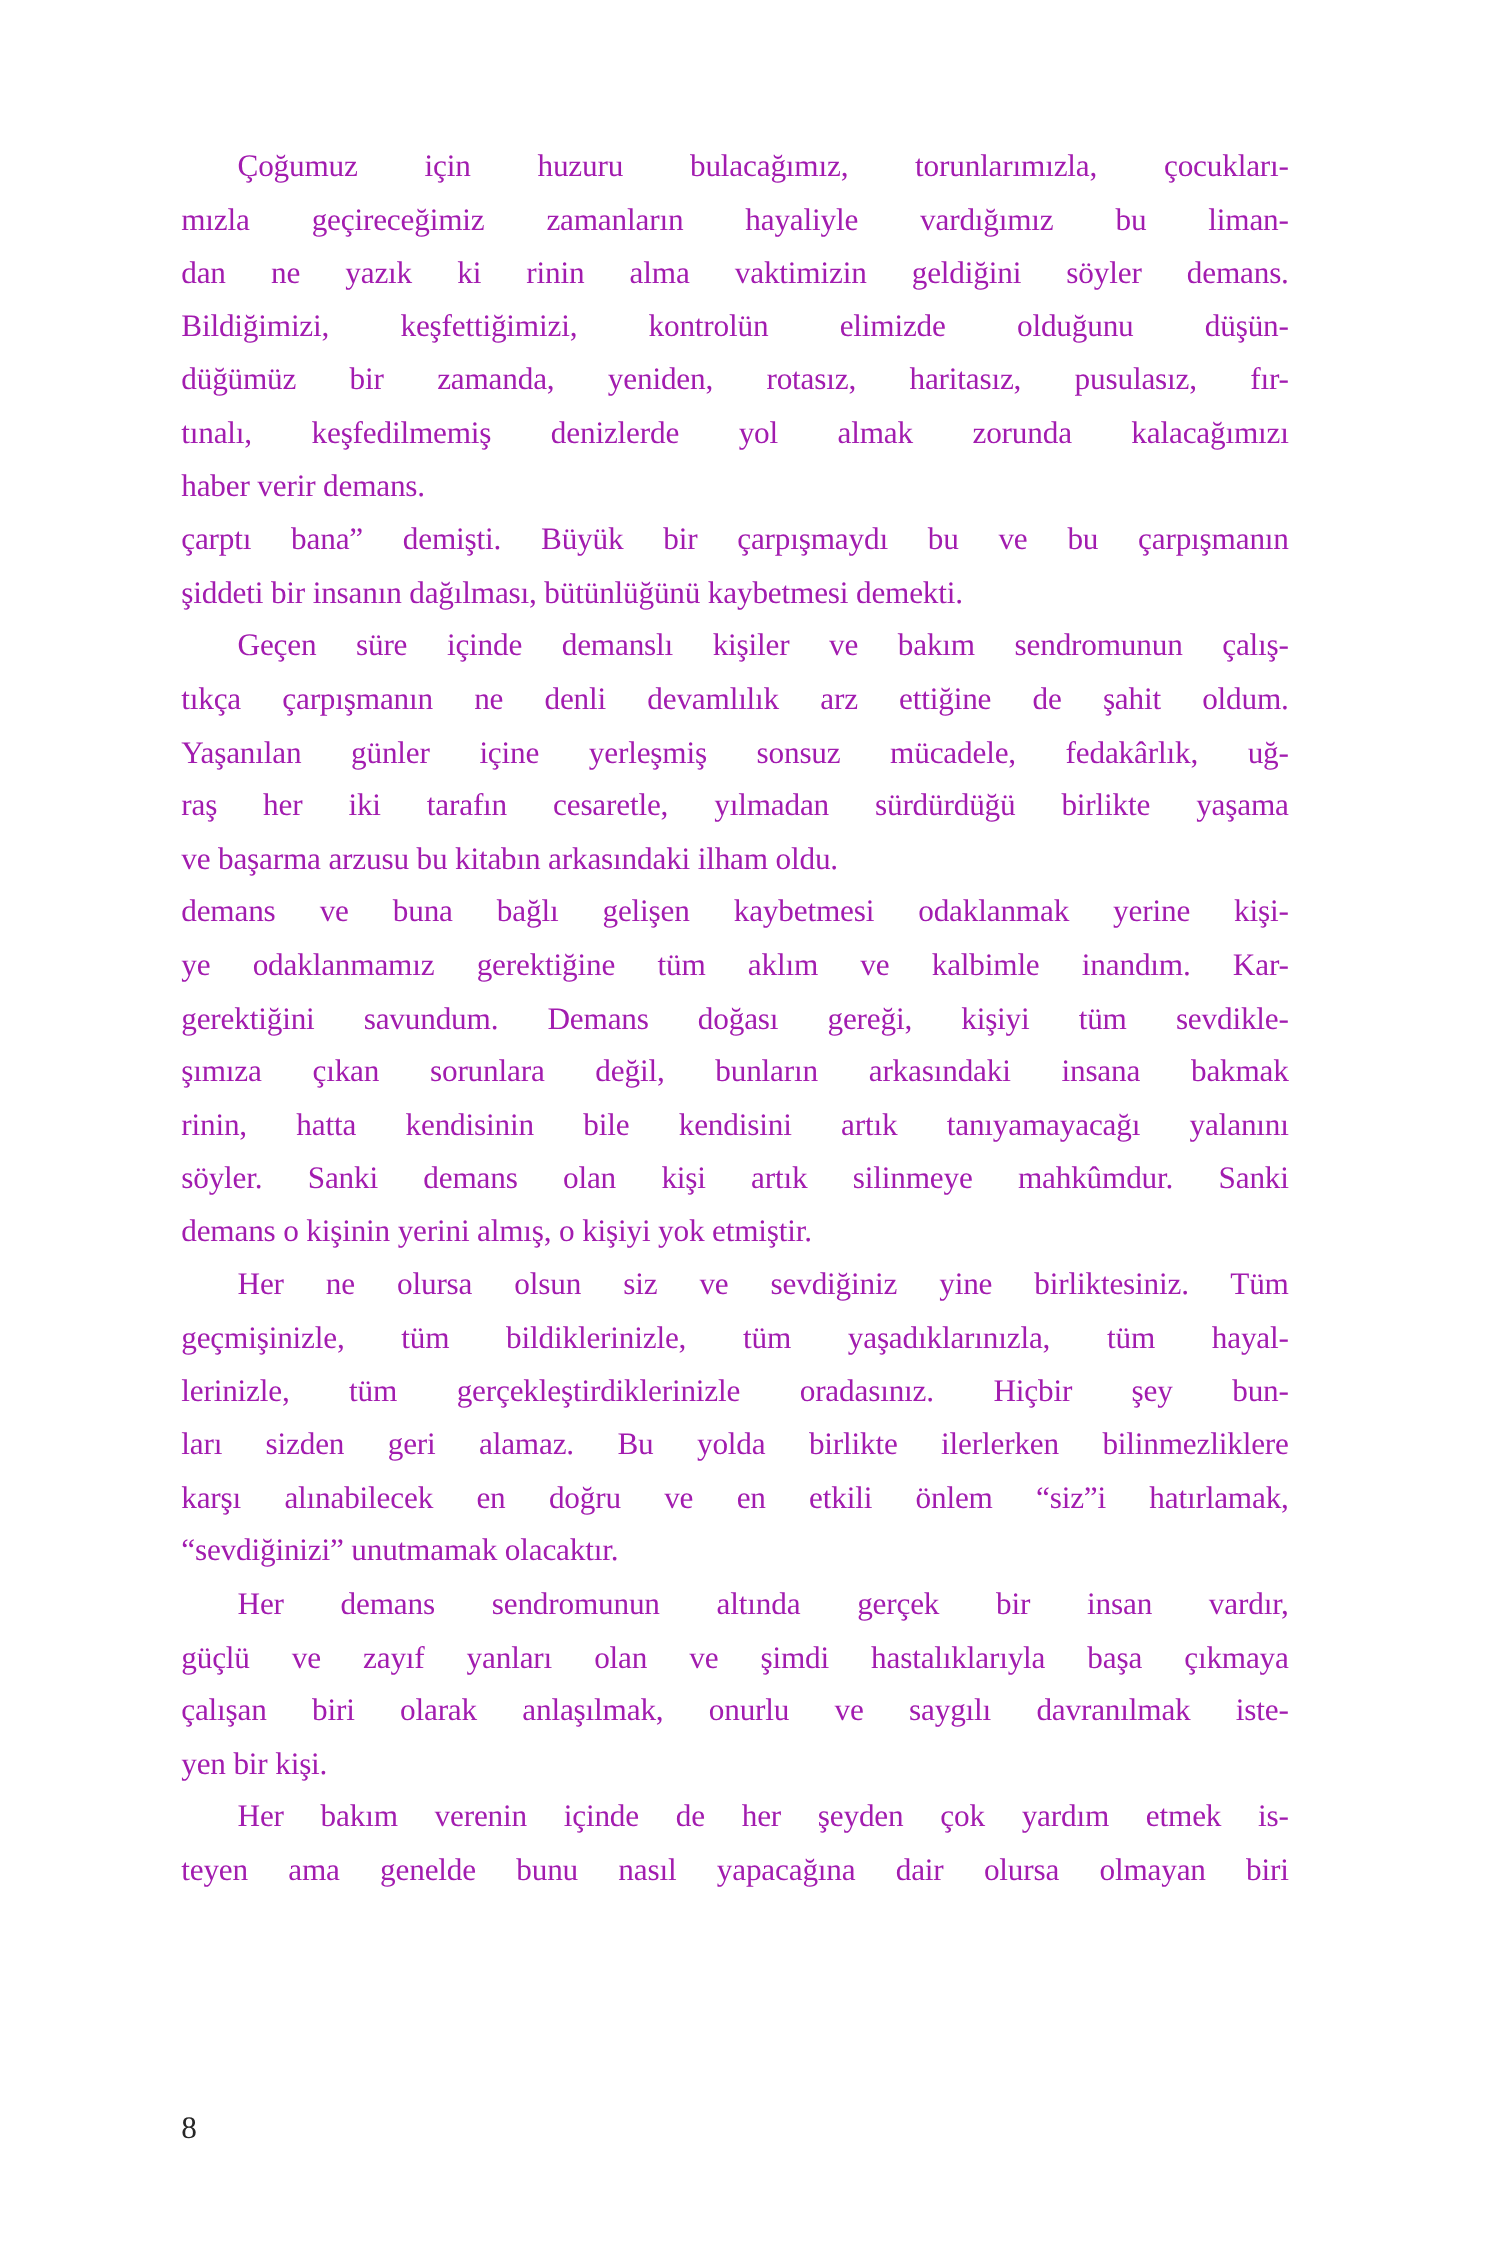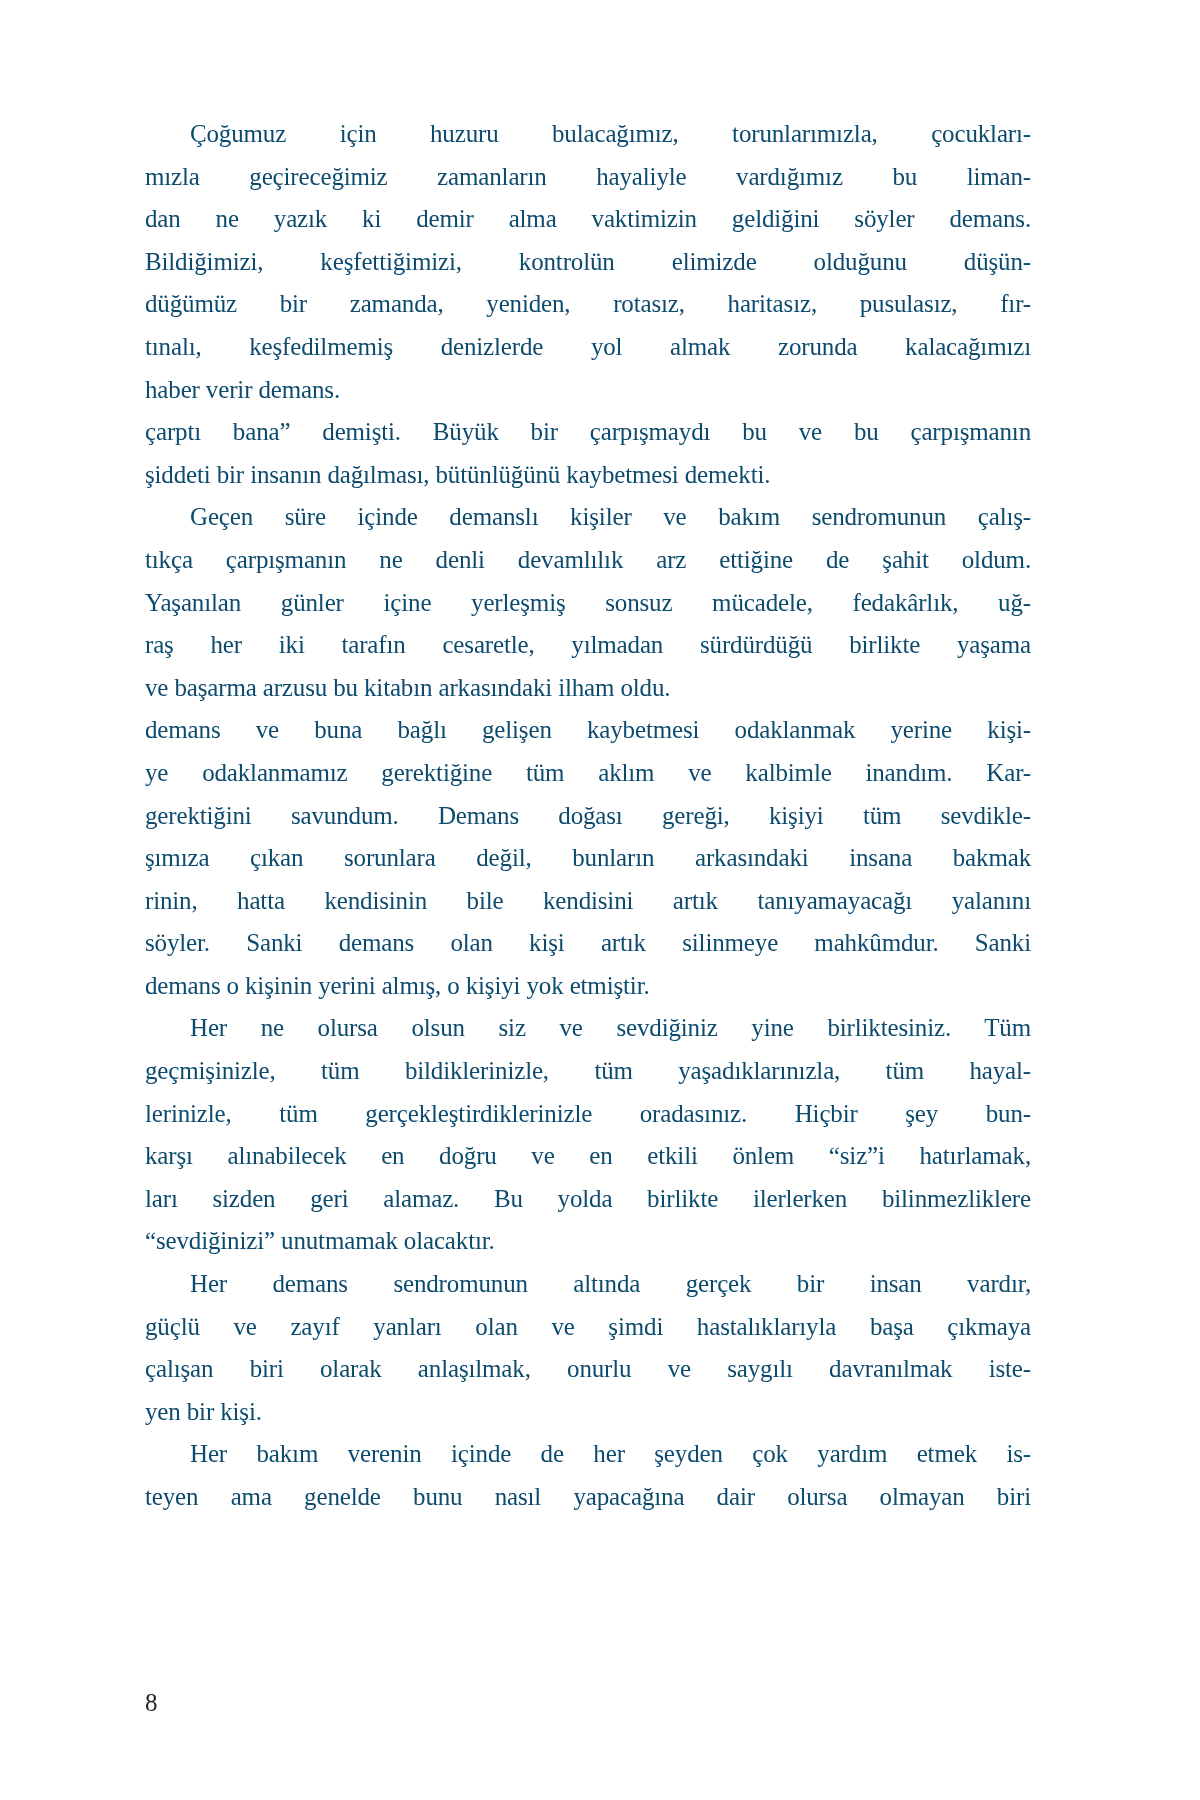--- a/index.html
+++ b/index.html
@@ -22,21 +22,21 @@
       background: #ffffff;
     }
     .text-block {
       position: absolute;
       left: 145px;
       top: 113px;
       width: 886px;
       font-family: "Liberation Serif", "DejaVu Serif", serif;
       font-size: 25px;
       line-height: 42.6px;
-      color: #0c4a6e;
+      color: #a21caf;
       letter-spacing: -0.15px;
     }
     .line {
       display: block;
       white-space: nowrap;
       text-align: justify;
       text-align-last: justify;
       height: 42.6px;
       overflow: visible;
     }
@@ -58,21 +58,21 @@
   </style>
 </head>
 <body>
 
 <div class="page">
   <div class="text-block">
 
     <div>
       <span class="line indent">Çoğumuz için huzuru bulacağımız, torunlarımızla, çocukları-</span>
       <span class="line">mızla geçireceğimiz zamanların hayaliyle vardığımız bu liman-</span>
-      <span class="line">dan ne yazık ki demir alma vaktimizin geldiğini söyler demans.</span>
+      <span class="line">dan ne yazık ki rinin alma vaktimizin geldiğini söyler demans.</span>
       <span class="line">Bildiğimizi, keşfettiğimizi, kontrolün elimizde olduğunu düşün-</span>
       <span class="line">düğümüz bir zamanda, yeniden, rotasız, haritasız, pusulasız, fır-</span>
       <span class="line">tınalı, keşfedilmemiş denizlerde yol almak zorunda kalacağımızı</span>
       <span class="line last">haber verir demans.</span>
     </div>
 
     <div>
       <span class="line">çarptı bana” demişti. Büyük bir çarpışmaydı bu ve bu çarpışmanın</span>
       <span class="line last">şiddeti bir insanın dağılması, bütünlüğünü kaybetmesi demekti.</span>
     </div>
@@ -92,22 +92,22 @@
       <span class="line">şımıza çıkan sorunlara değil, bunların arkasındaki insana bakmak</span>
       <span class="line">rinin, hatta kendisinin bile kendisini artık tanıyamayacağı yalanını</span>
       <span class="line">söyler. Sanki demans olan kişi artık silinmeye mahkûmdur. Sanki</span>
       <span class="line last">demans o kişinin yerini almış, o kişiyi yok etmiştir.</span>
     </div>
 
     <div>
       <span class="line indent">Her ne olursa olsun siz ve sevdiğiniz yine birliktesiniz. Tüm</span>
       <span class="line">geçmişinizle, tüm bildiklerinizle, tüm yaşadıklarınızla, tüm hayal-</span>
       <span class="line">lerinizle, tüm gerçekleştirdiklerinizle oradasınız. Hiçbir şey bun-</span>
+      <span class="line">ları sizden geri alamaz. Bu yolda birlikte ilerlerken bilinmezliklere</span>
       <span class="line">karşı alınabilecek en doğru ve en etkili önlem “siz”i hatırlamak,</span>
-      <span class="line">ları sizden geri alamaz. Bu yolda birlikte ilerlerken bilinmezliklere</span>
       <span class="line last">“sevdiğinizi” unutmamak olacaktır.</span>
     </div>
 
     <div>
       <span class="line indent">Her demans sendromunun altında gerçek bir insan vardır,</span>
       <span class="line">güçlü ve zayıf yanları olan ve şimdi hastalıklarıyla başa çıkmaya</span>
       <span class="line">çalışan biri olarak anlaşılmak, onurlu ve saygılı davranılmak iste-</span>
       <span class="line last">yen bir kişi.</span>
     </div>
 

